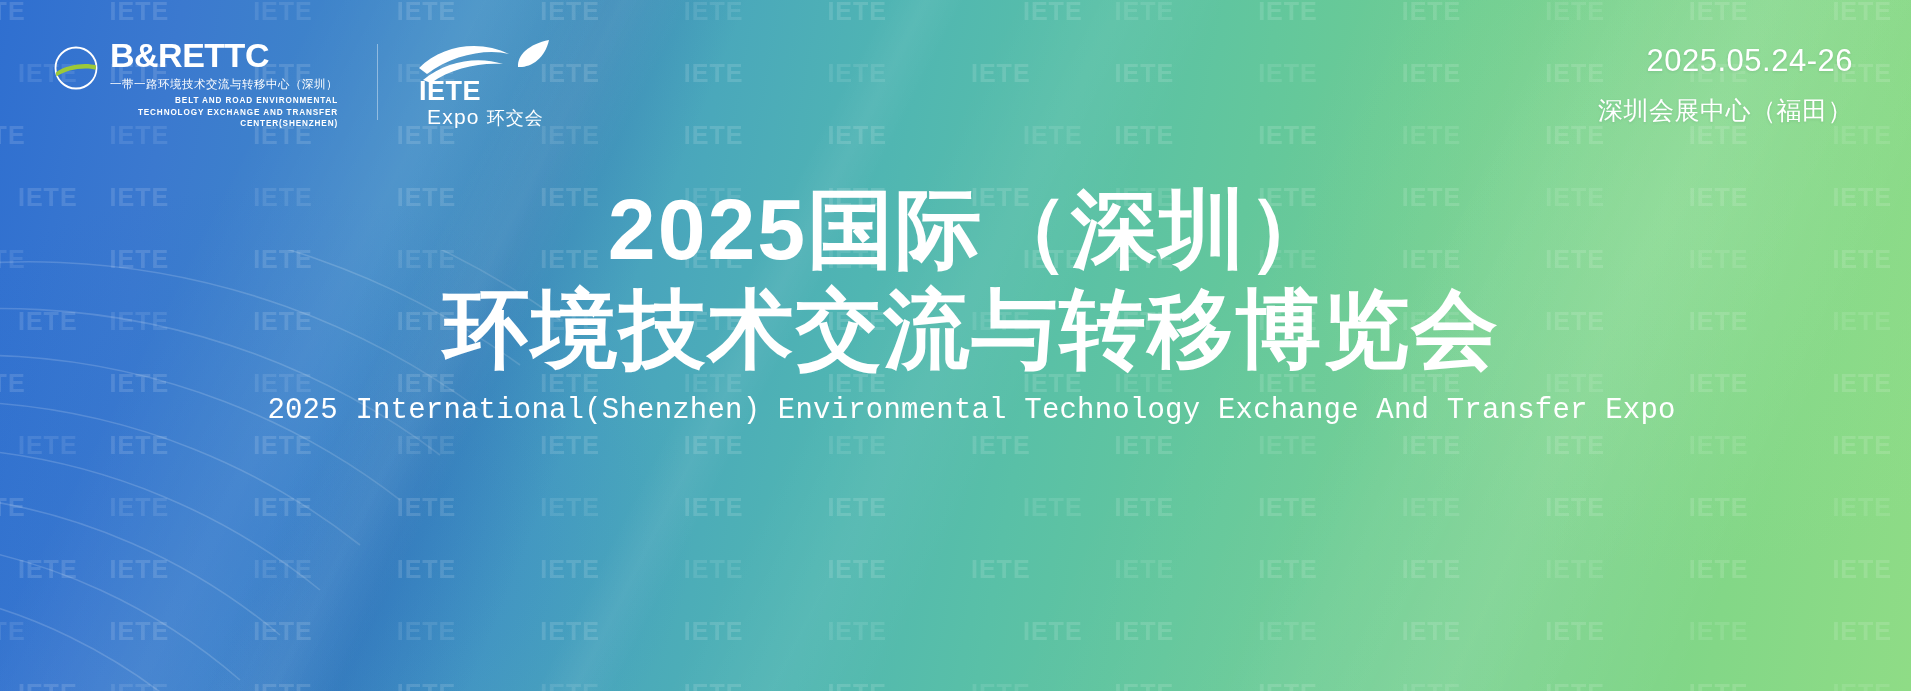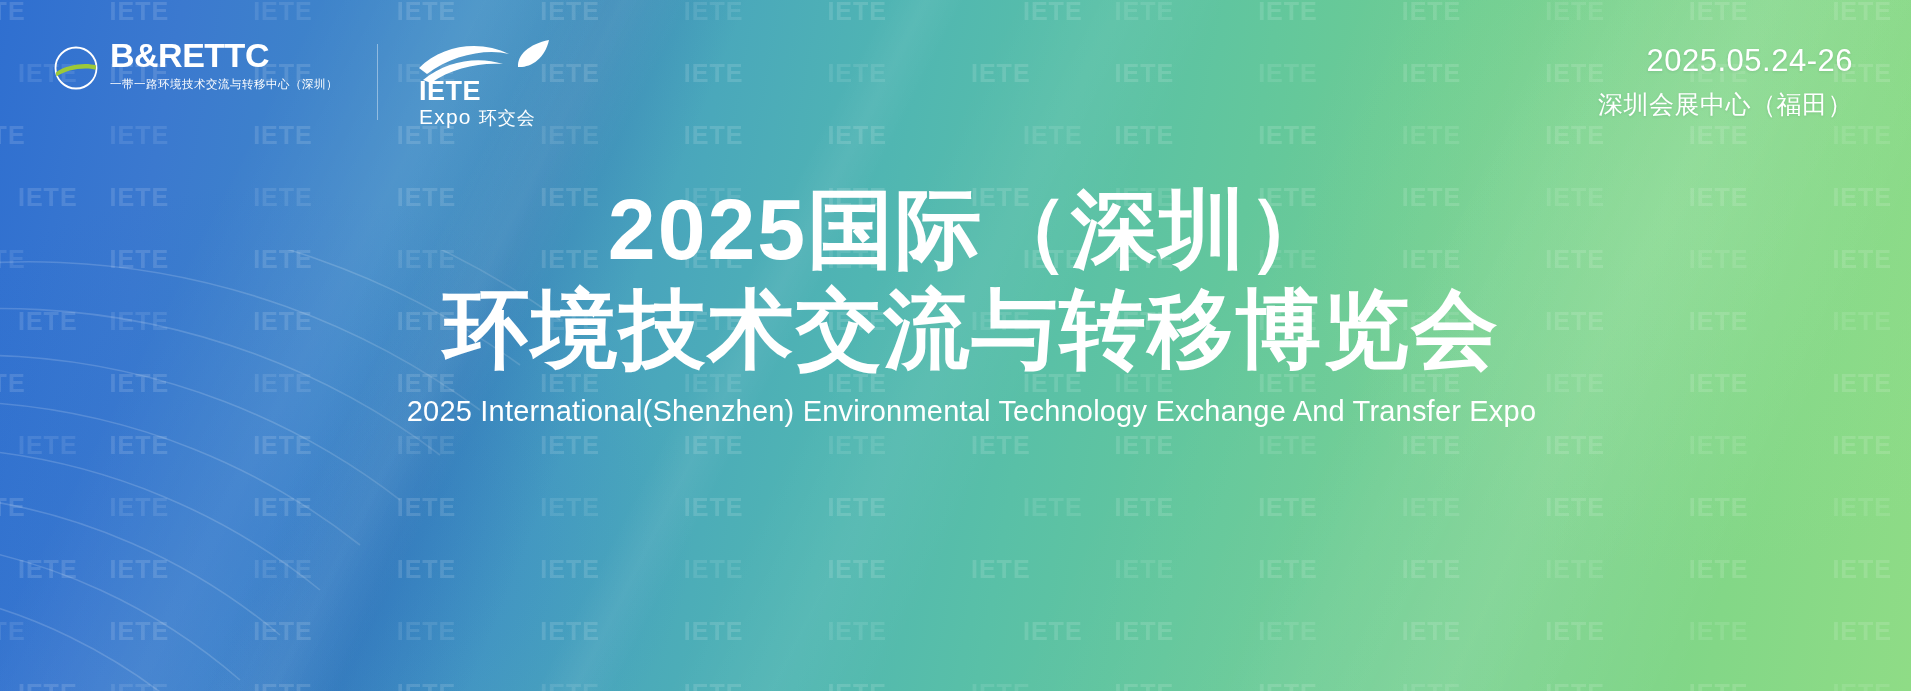--- a/index.html
+++ b/index.html
@@ -141,21 +141,21 @@
     background: rgba(255,255,255,0.40);
     margin-top: 6px;
   }
   .logo-iete { position: relative; width: 136px; height: 90px; color: #fff; }
   .iete-swoosh { position: absolute; left: 0; top: 0; width: 136px; height: 46px; }
   .iete-abbr {
     position: absolute; left: 2px; top: 40px;
     font-size: 27px; font-weight: 800; letter-spacing: 0.5px; line-height: 1;
   }
   .iete-sub {
-    position: absolute; left: 2px; top: 68px;
+    position: absolute; left: 10px; top: 68px;
     display: flex; align-items: baseline; gap: 7px;
   }
   .iete-expo { font-size: 21px; font-weight: 400; letter-spacing: 1.2px; line-height: 1; }
   .iete-cn  { font-size: 18px; font-weight: 400; letter-spacing: 1px; line-height: 1; }
 
   
   .meta {
     position: absolute;
     right: 58px; top: 44px;
     text-align: right;
@@ -167,21 +167,21 @@
     font-size: 31px;
     font-weight: 400;
     letter-spacing: 0.5px;
     line-height: 1.12;
   }
   .meta-venue {
     font-size: 25px;
     font-weight: 400;
     letter-spacing: 0.5px;
     line-height: 1.25;
-    margin-top: 10px;
+    margin-top: 16px;
   }
 
   
   .headline {
     position: absolute;
     left: 0; right: 0;
     top: 186px;
     text-align: center;
     color: #ffffff;
     z-index: 5;
@@ -202,20 +202,21 @@
     margin-top: 14px;
     white-space: nowrap;
   }
   .title-en {
     font-size: 29px;
     font-weight: 400;
     letter-spacing: 0.2px;
     line-height: 1.2;
     margin-top: 22px;
     white-space: nowrap;
+    font-family: Liberation Mono, monospace;
   }
 </style>
 </head>
 <body>
 
 <div id="banner">
 
   <div class="bg-layer">
     <div class="glow-l"></div>
     <div class="glow-r"></div>
@@ -420,20 +421,25 @@
   <div class="logos">
 
     <div class="logo-brettc">
       <svg class="brettc-mark" viewBox="0 0 48 48">
         <circle cx="24" cy="24" r="20.5" fill="none" stroke="#ffffff" stroke-width="1.8"></circle>
         <path d="M 3.8 28.5 C 14 20.5 34 18 44.2 21.5 L 43.6 25.8 C 33.6 22.6 14.2 25.2 4.4 32.6 Z" fill="#9CC938"></path>
       </svg>
       <div class="brettc-text">
         <div class="brettc-name">B&amp;RETTC</div>
         <div class="brettc-cn">一带一路环境技术交流与转移中心（深圳）</div>
+        <div class="brettc-en">
+          <div>BELT AND ROAD ENVIRONMENTAL</div>
+          <div>TECHNOLOGY EXCHANGE AND TRANSFER</div>
+          <div>CENTER(SHENZHEN)</div>
+        </div>
       </div>
     </div>
 
     <div class="logo-divider"></div>
 
     <div class="logo-iete">
       <svg class="iete-swoosh" viewBox="0 0 136 46">
         <path d="M2 30 C 26 6, 64 2, 92 16 C 70 10, 34 17, 10 36 Z" fill="#ffffff"></path>
         <path d="M6 42 C 30 22, 62 18, 86 26 C 64 24, 34 30, 14 45 Z" fill="#ffffff"></path>
         <path d="M132 2 C 112 6, 100 17, 101 29 C 113 30, 128 21, 132 2 Z" fill="#ffffff"></path>

